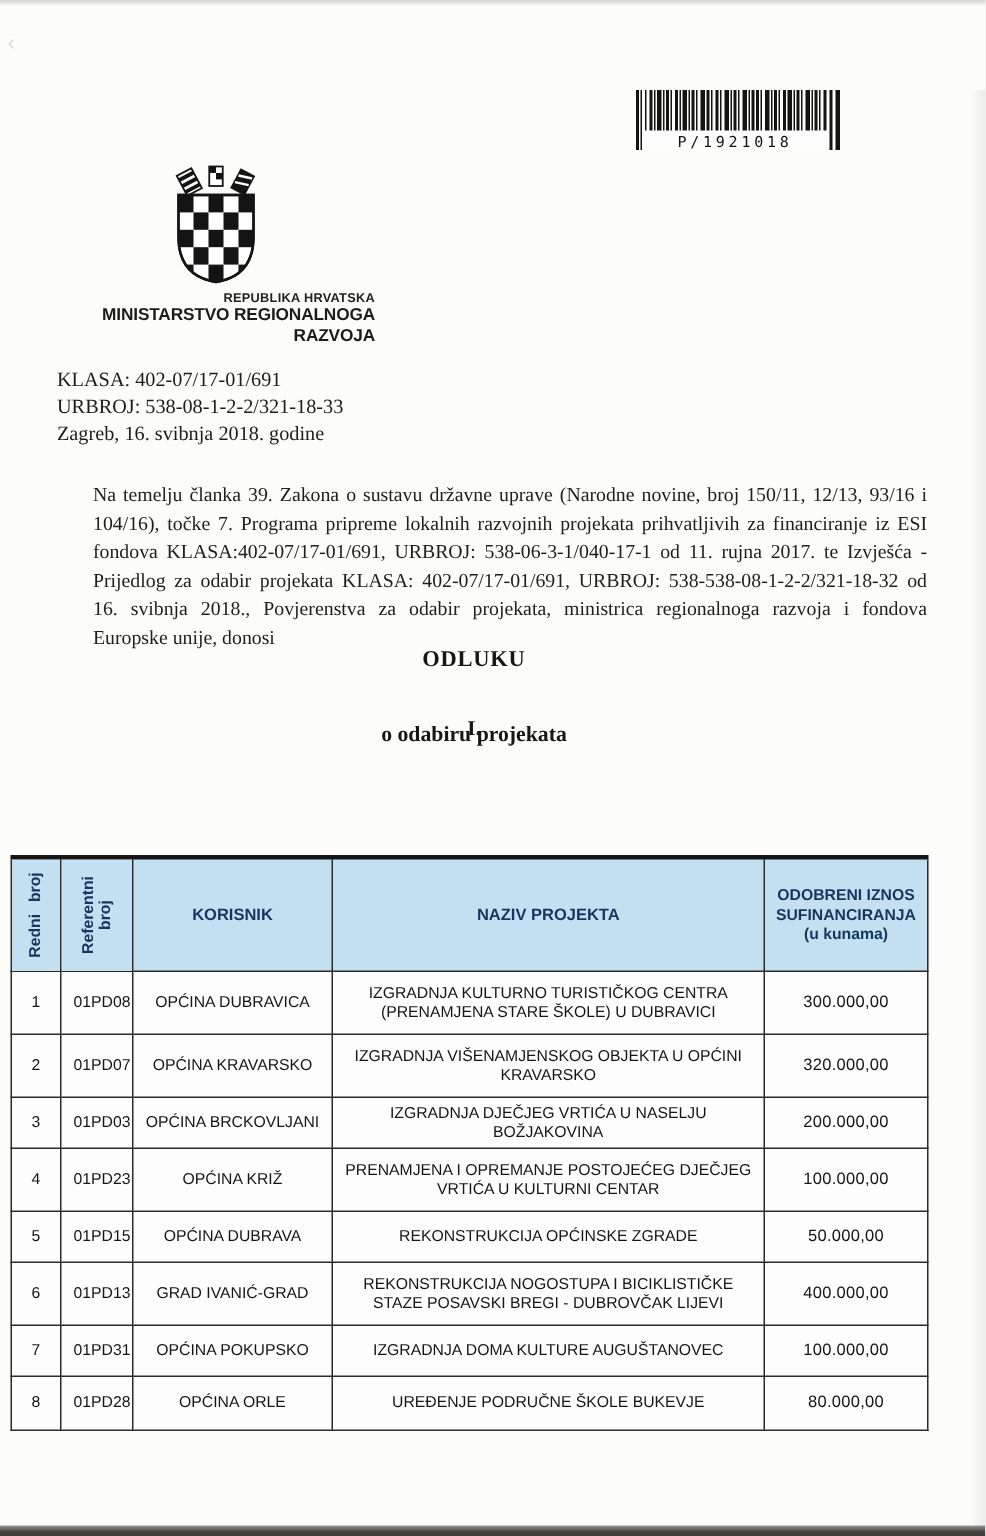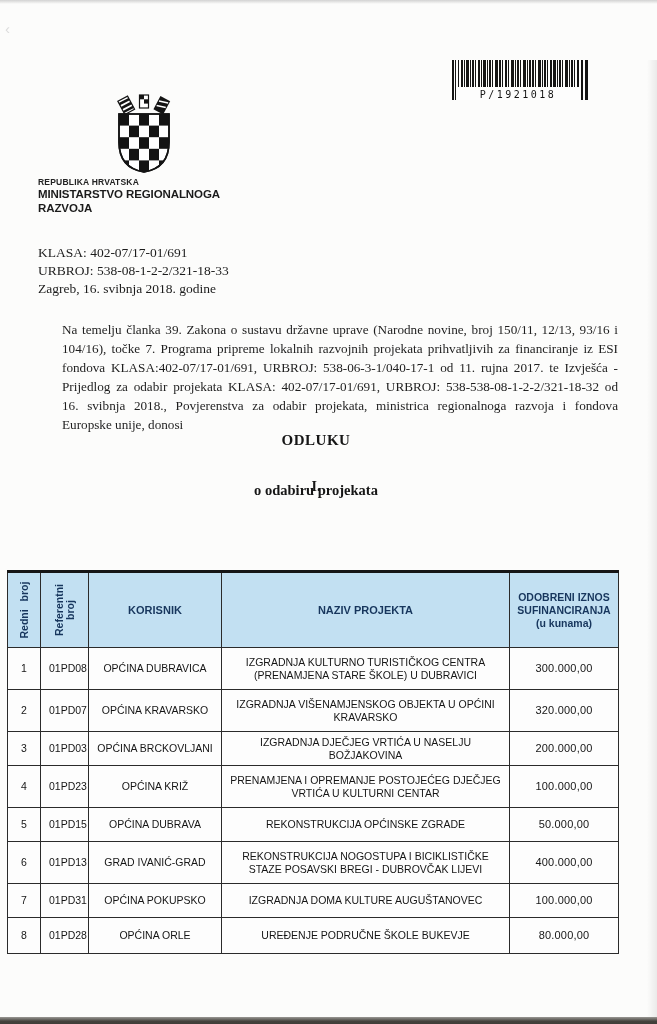--- a/index.html
+++ b/index.html
@@ -14,24 +14,24 @@
   .scan-top-edge { left:0; top:0; width:657px; height:4px;
     background:linear-gradient(to bottom,#d2d2d2,rgba(255,255,255,0)); }
   .back-hint-mark { left:5px; top:20px; font-size:15px; color:#dcdcdc;
     font-family:"Liberation Sans",sans-serif; }
   .scan-edge-right { right:0; top:60px; bottom:7px; width:10px;
     background:linear-gradient(to right,rgba(0,0,0,0),rgba(0,0,0,0.07)); }
   .page-bottom-edge { left:0; bottom:0; width:657px; height:7px;
     background:linear-gradient(to bottom,#9a9894,#45423d 60%,#403d38); }
 
   
-  .barcode { left:452px; top:60px; width:136px; height:40px; }
-
-  
-  .letterhead { left:38px; top:92px; width:212px; text-align:left;
+  .barcode { left:424px; top:60px; width:136px; height:40px; }
+
+  
+  .letterhead { left:38px; top:108px; width:212px; text-align:right;
     font-family:"Liberation Sans",sans-serif; }
   .coat { display:block; margin:0 auto; }
   .country { margin-top:3px; font-size:8.5px; font-weight:bold; letter-spacing:0.2px; color:#222; }
   .ministry { font-size:11.5px; font-weight:bold; line-height:14px; color:#1b1b1b; letter-spacing:-0.1px; }
 
   
   .ref-block { left:38px; top:244px; font-size:13.5px; line-height:18px; color:#1c1c1c; }
 
   
   .textblock { left:38px; width:556px; font-size:13.2px; line-height:19px; color:#1e1e1e; }

